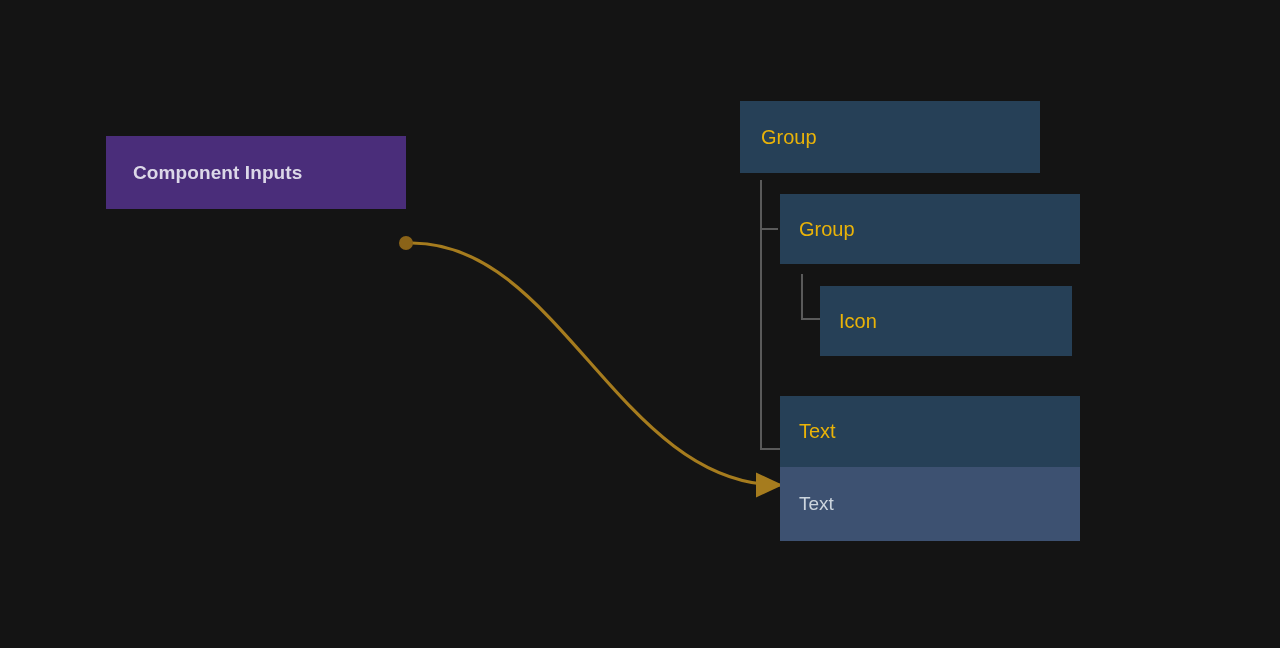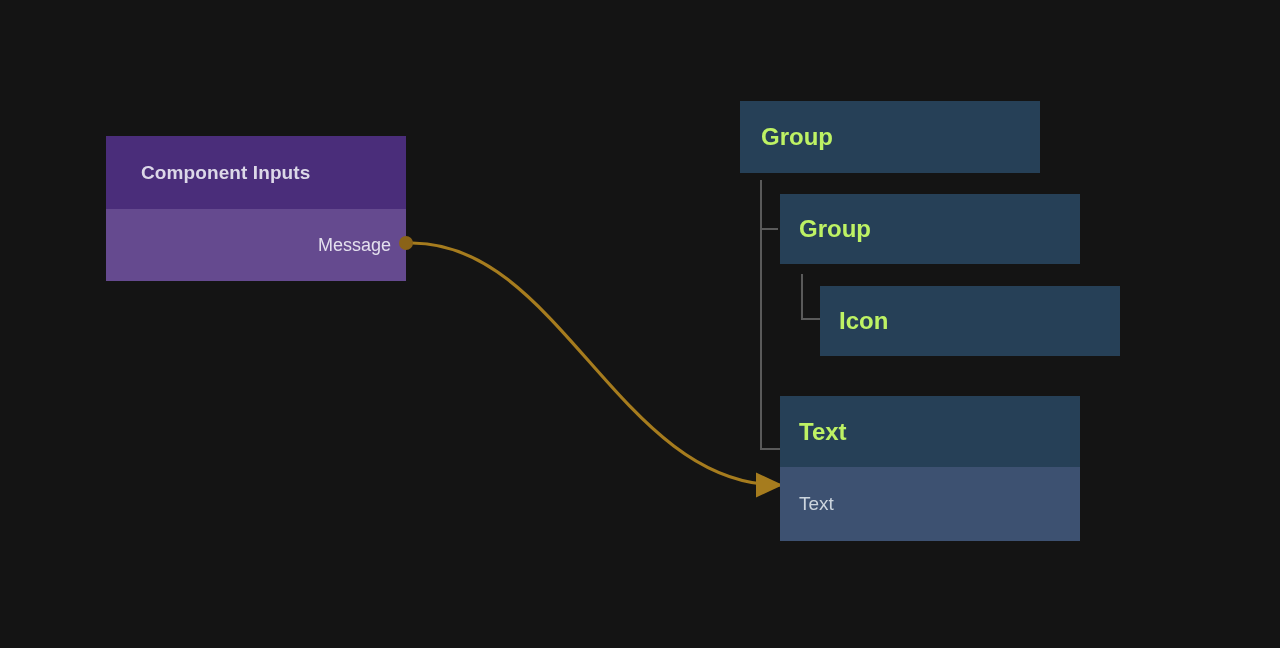--- a/index.html
+++ b/index.html
@@ -45,21 +45,21 @@
   
   .node-inputs {
     left: 106px;
     top: 136px;
     width: 300px;
     height: 145px;
   }
   .node-inputs .row-header {
     height: 73px;
     background: #4a2d7a;
-    padding-left: 35px;
+    padding-left: 27px;
   }
   .node-inputs .row-header .label {
     color: #dcd8e8;
     font-size: 19px;
     font-weight: bold;
     letter-spacing: .1px;
   }
   .node-inputs .row-port {
     height: 72px;
     background: #654a8f;
@@ -81,36 +81,36 @@
     height: 14px;
     border-radius: 50%;
     background: #8a6318;
   }
 
   
   .node-blue .row-header {
     background: #264057;
   }
   .node-blue .row-header .label {
-    color: #bef264;
-    font-size: 24px;
-    font-weight: 700;
+    color: #eab308;
+    font-size: 20px;
+    font-weight: 400;
   }
   .node-blue .row-body {
     background: #3d5171;
   }
   .node-blue .row-body .label {
     color: #ccd5de;
     font-size: 19px;
     font-weight: normal;
   }
 
   .node-group-root  { left: 740px; top: 101px;  width: 300px; height: 72px; }
   .node-group-child { left: 780px; top: 194px;  width: 300px; height: 70px; }
-  .node-icon        { left: 820px; top: 286px;  width: 300px; height: 70px; }
+  .node-icon        { left: 820px; top: 286px;  width: 252px; height: 70px; }
   .node-text        { left: 780px; top: 396px;  width: 300px; height: 145px; }
 
   .node-group-root  .row-header { height: 72px; padding-left: 21px; }
   .node-group-child .row-header { height: 70px; padding-left: 19px; }
   .node-icon        .row-header { height: 70px; padding-left: 19px; }
   .node-text        .row-header { height: 71px; padding-left: 19px; }
   .node-text        .row-body   { height: 74px; padding-left: 19px; }
 
   
   .tree-line {
@@ -138,23 +138,20 @@
   <div class="tree-line tree-h" style="left:760px; top:228px; width:18px;"></div>
   <div class="tree-line tree-h" style="left:760px; top:448px; width:20px;"></div>
 
   <div class="tree-line tree-v" style="left:801px; top:274px; height:46px;"></div>
   <div class="tree-line tree-h" style="left:801px; top:318px; width:19px;"></div>
 
   <div class="node node-inputs">
     <div class="node-row row-header">
       <span class="label">Component Inputs</span>
     </div>
-    <div class="node-row row-port">
-      <span class="label">Message</span>
-    </div>
   </div>
   <div class="port-dot"></div>
 
   <div class="node node-blue node-group-root">
     <div class="node-row row-header">
       <span class="label">Group</span>
     </div>
   </div>
 
   <div class="node node-blue node-group-child">

